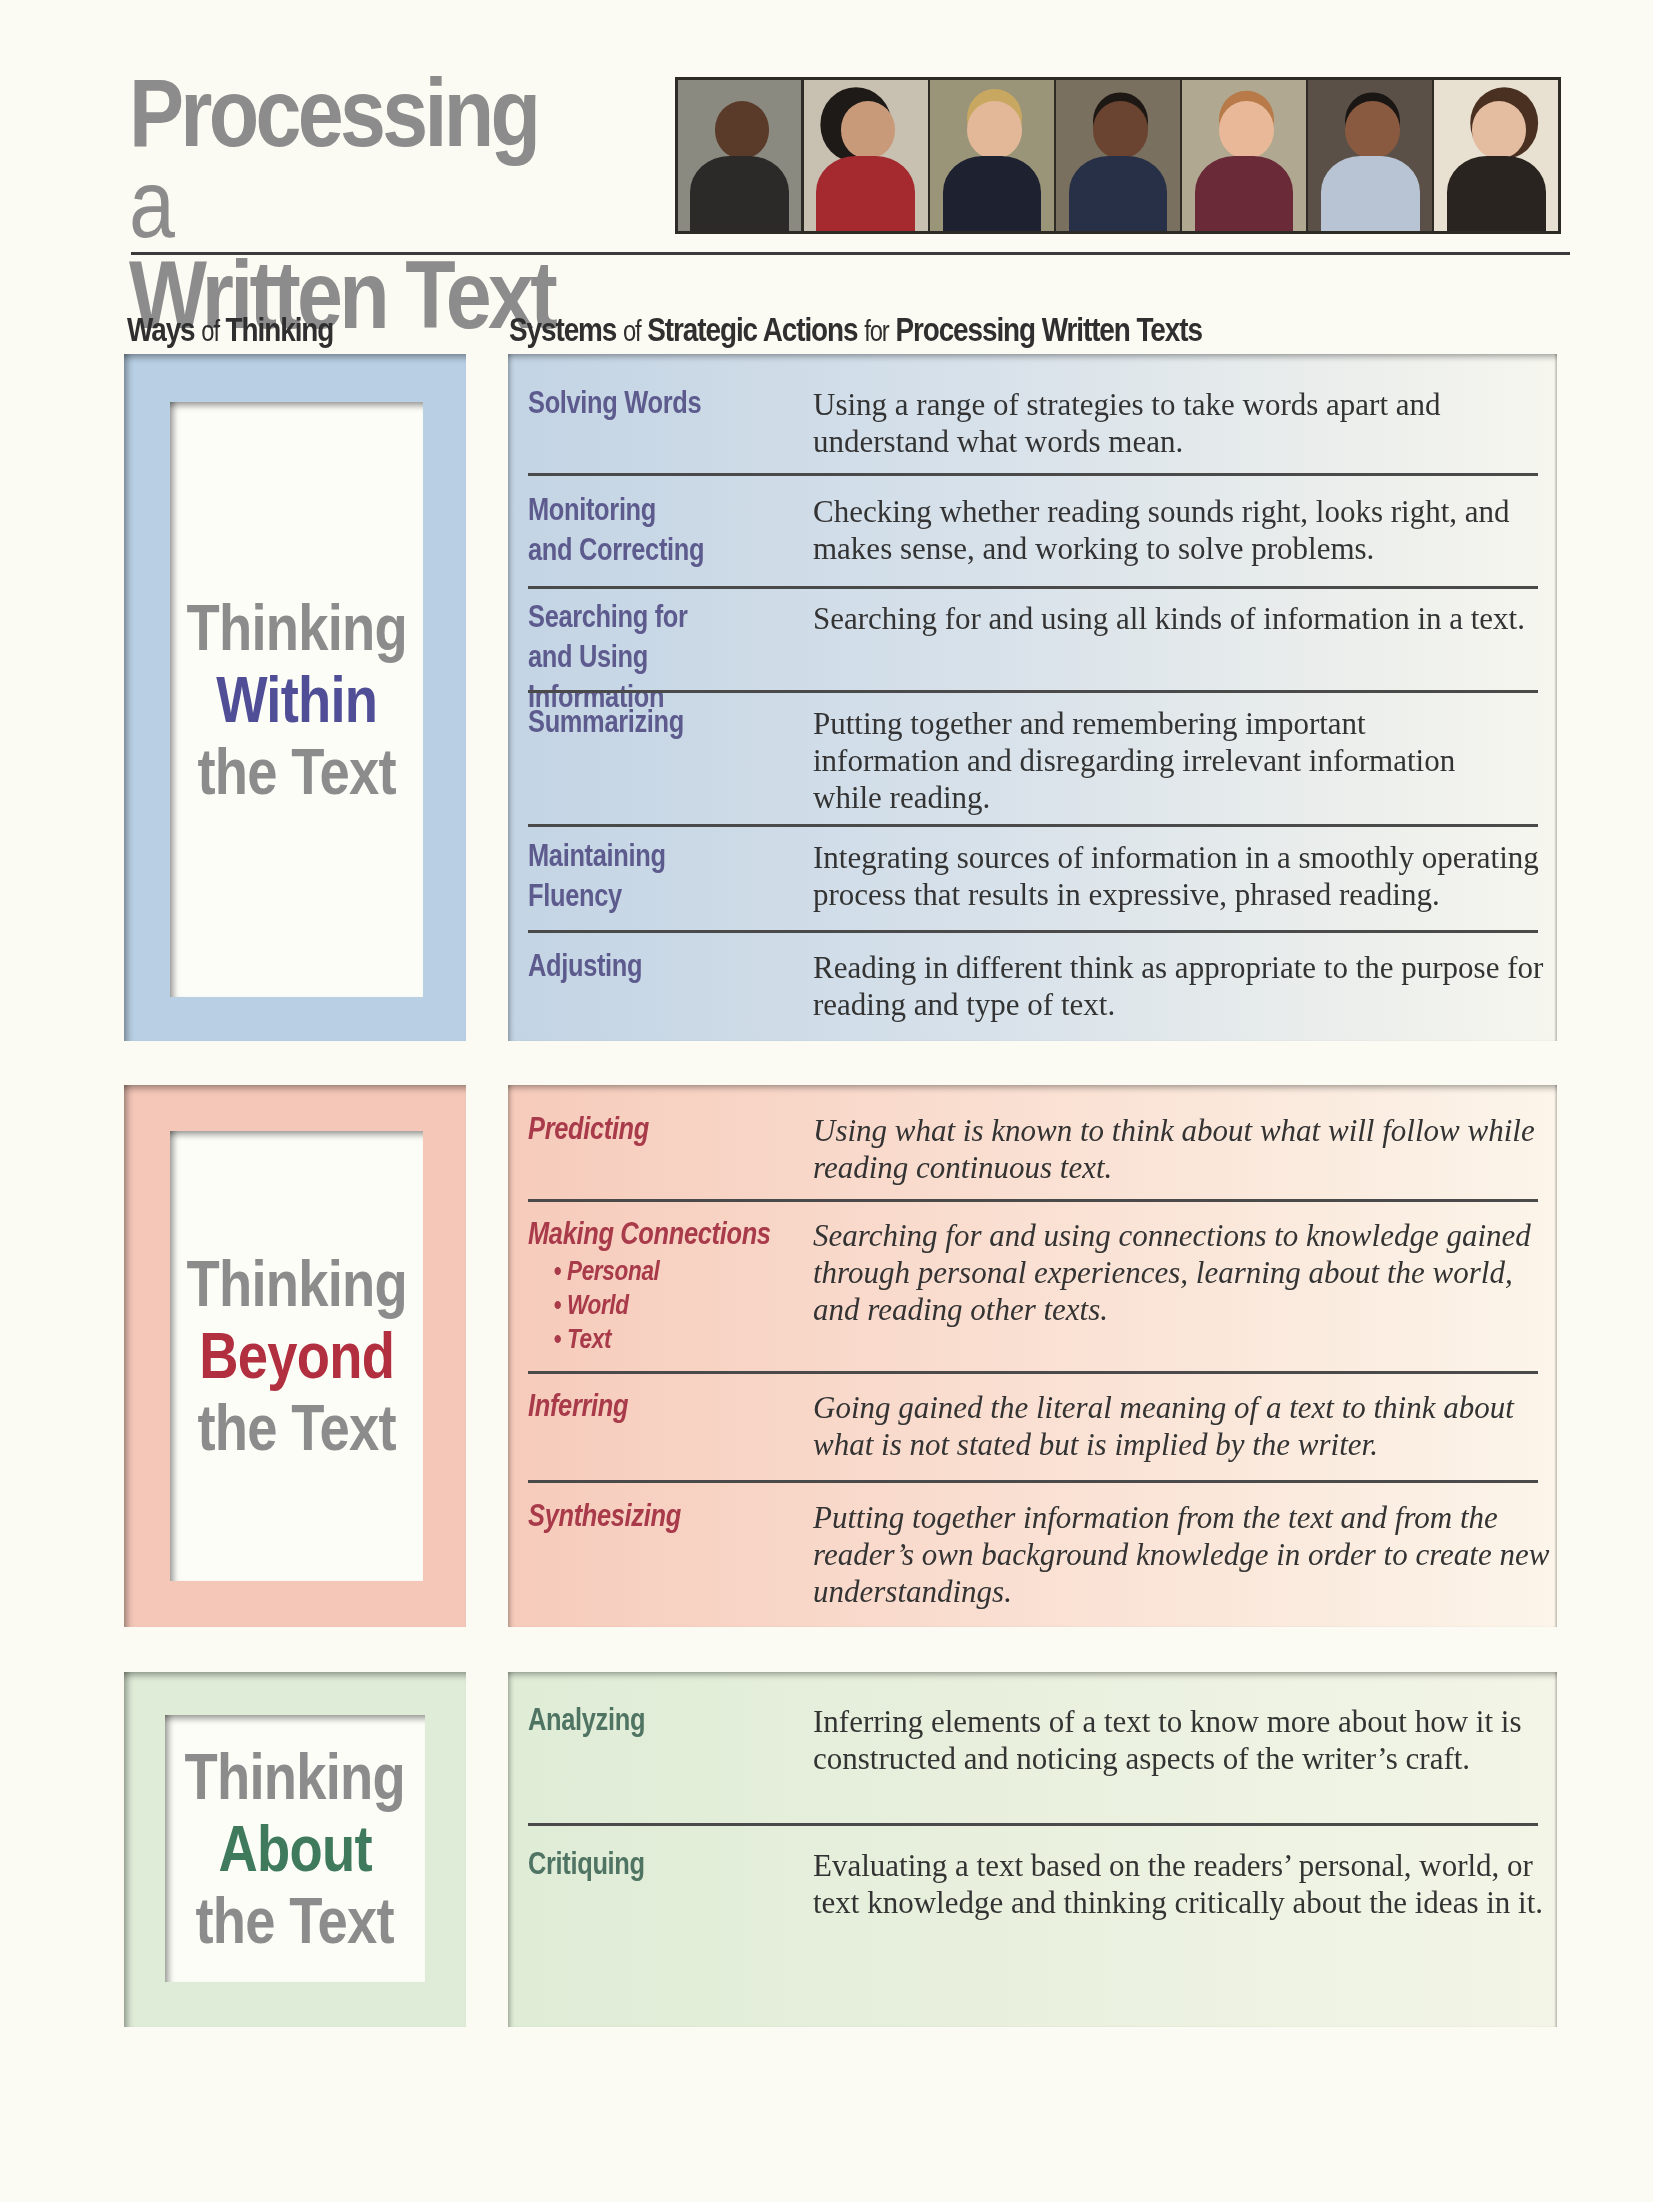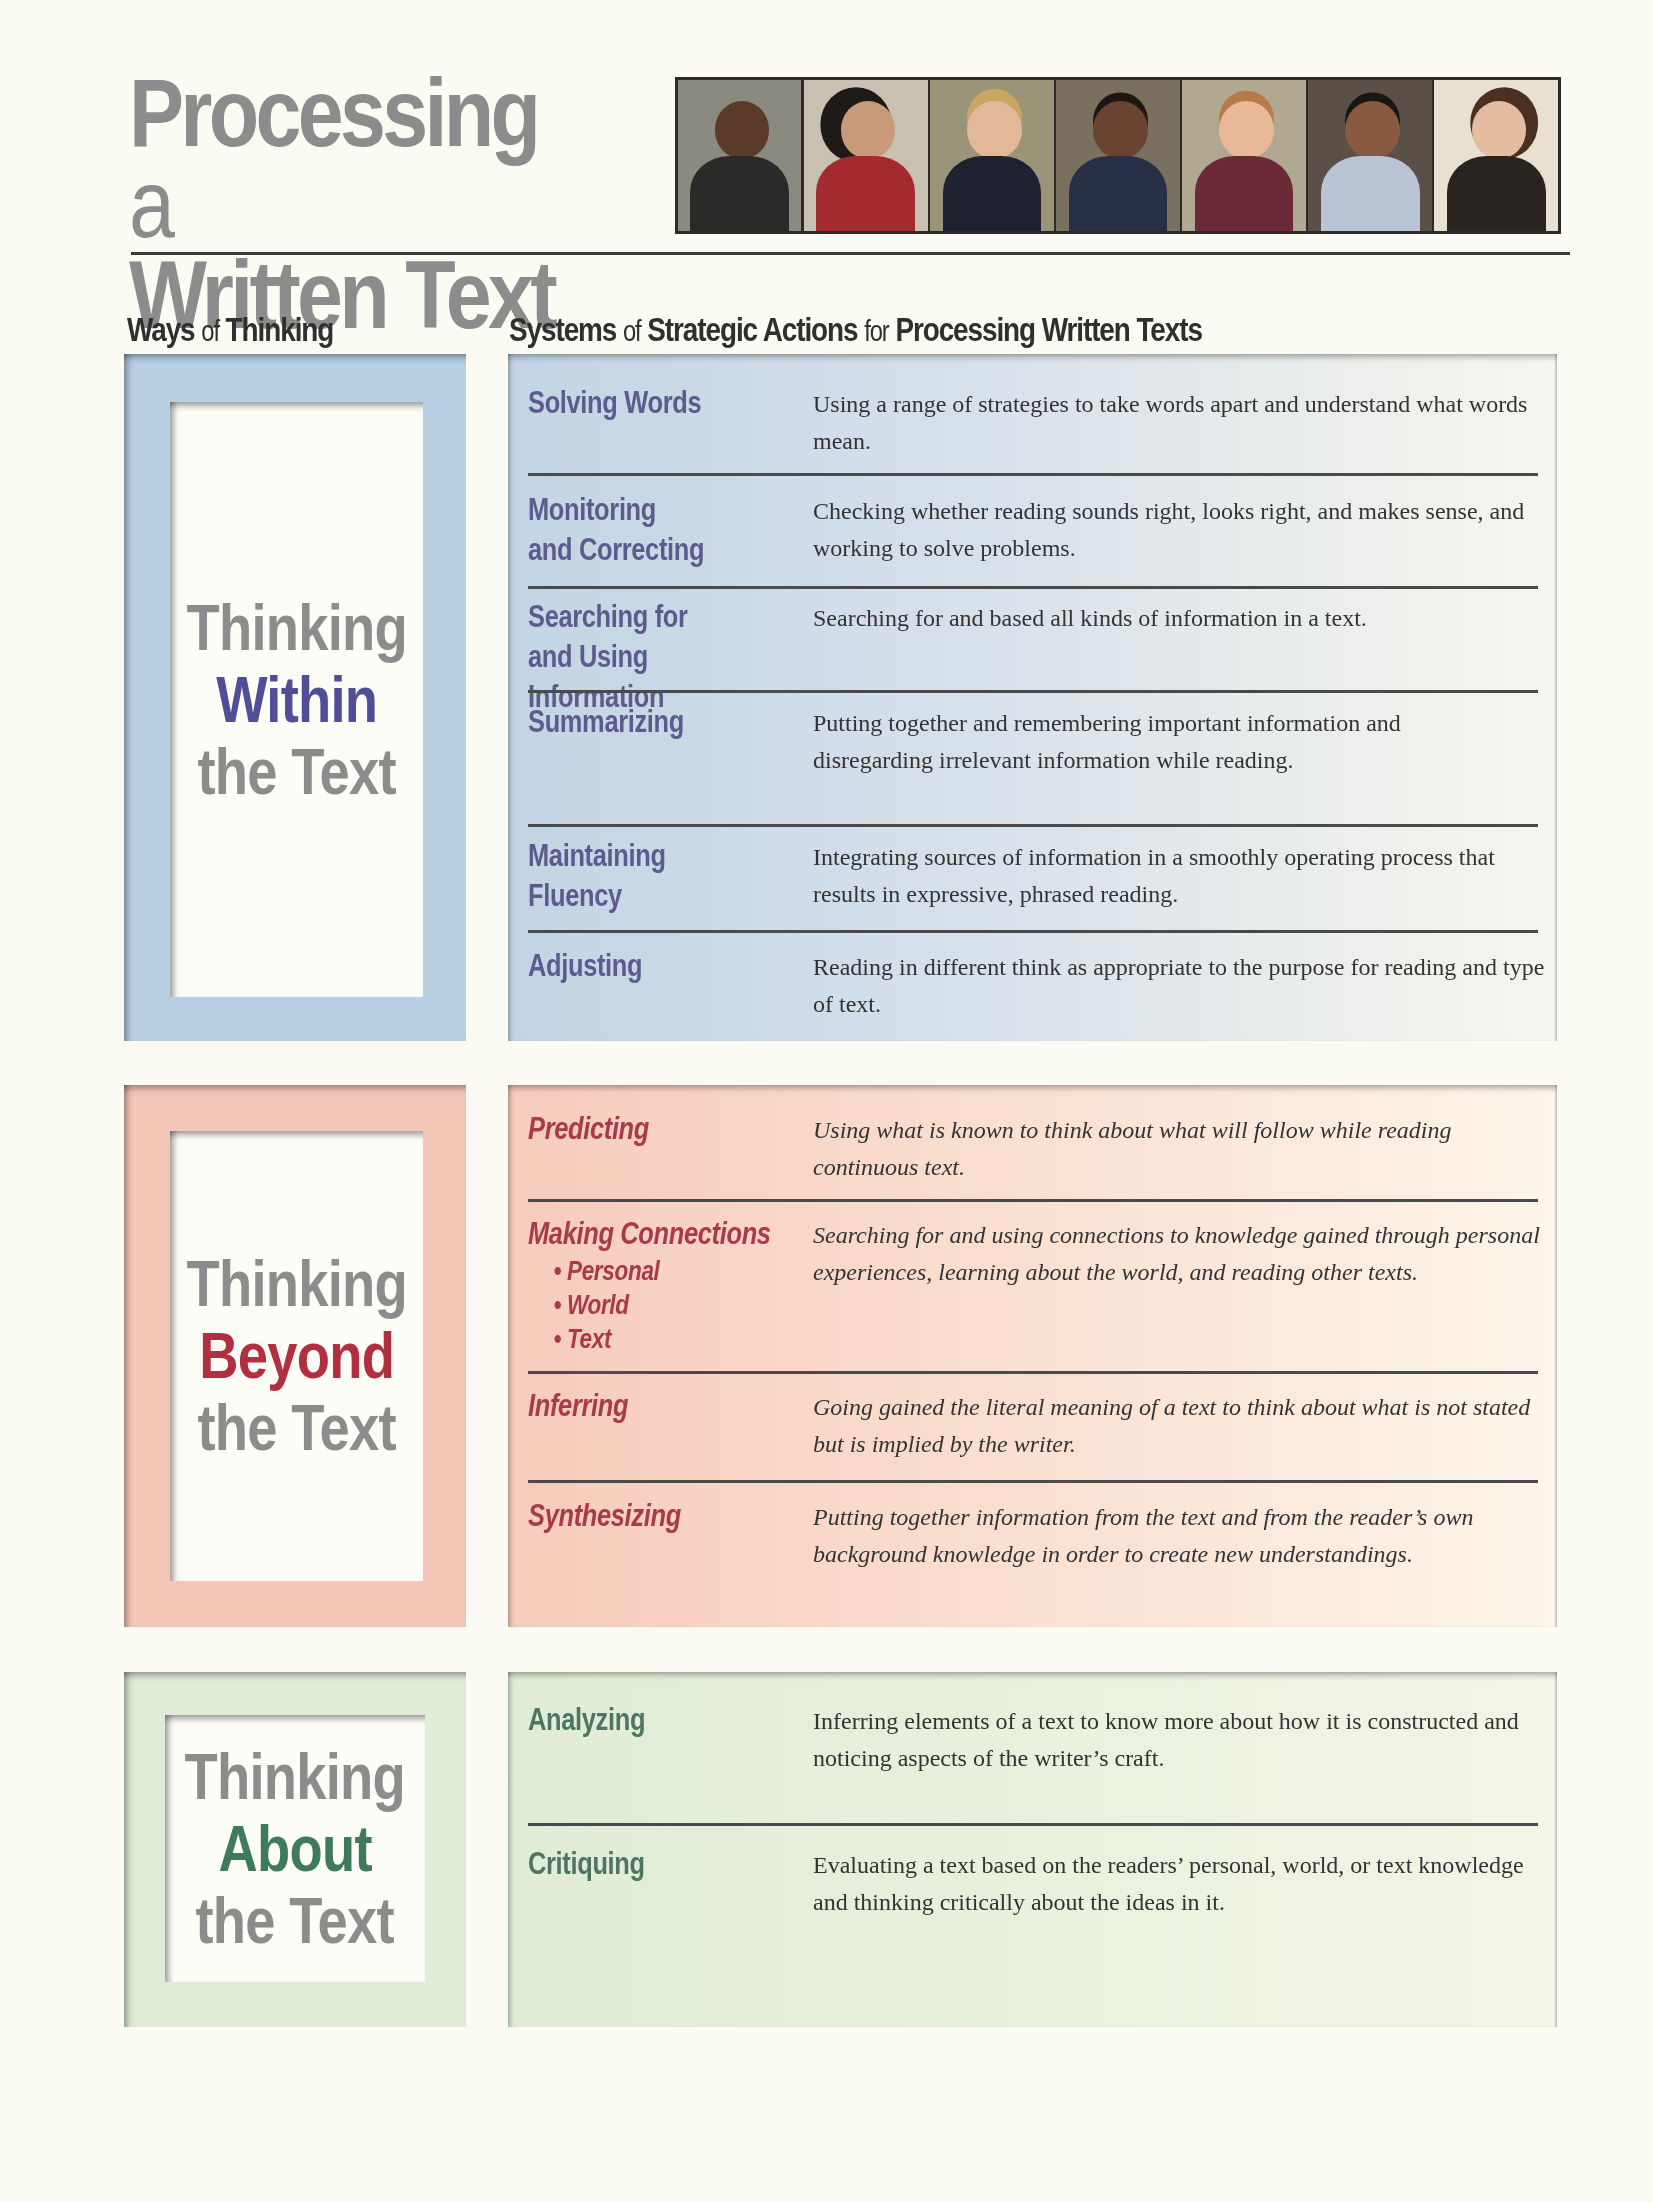--- a/index.html
+++ b/index.html
@@ -62,21 +62,21 @@
   .row { position:absolute; left:20px; width:1010px; }
   .row-divider { position:absolute; left:20px; width:1010px; height:2.6px; background:#4a4a4a; }
   .row-label {
     position:absolute; left:0; top:0; width:284px;
     font-weight:bold; font-size:31px; line-height:40px;
     letter-spacing:-0.4px; transform:scaleX(0.82); transform-origin:left top; white-space:nowrap;
   }
   .row-label .sub { display:block; padding-left:31px; font-size:27.5px; line-height:34px; }
   .row-desc {
     position:absolute; left:285px; top:3.4px; width:740px;
-    font-family:"Liberation Serif", serif; font-size:24px; line-height:37px; color:#333;
+    font-family:"Liberation Serif", serif; font-size:31px; line-height:37px; color:#333;
   }
 
   .blue-frame { background:#b8cfe4; }
   .red-frame { background:#f4c7b8; }
   .green-frame { background:#dfecd8; }
   .blue-panel { background:linear-gradient(90deg,#c3d4e4 0%,#d7e1ea 45%,#eef0ec 85%,#f6f6ef 100%); }
   .red-panel { background:linear-gradient(90deg,#f6cbbb 0%,#f9dcce 40%,#fbeee2 85%,#fcf5ea 100%);font-style:italic; }
   .green-panel { background:linear-gradient(90deg,#dfecd6 0%,#e8f0dd 45%,#f3f5e7 100%); }
 </style>
 </head>
@@ -152,21 +152,21 @@
   <div class="row-divider" style="top:119px;"></div>
 
   <div class="row" style="top:136px;">
     <div class="row-label" style="color:#5d5b8e;white-space:normal;width:215px">Monitoring and Correcting</div>
     <div class="row-desc">Checking whether reading sounds right, looks right, and makes sense, and working to solve problems.</div>
   </div>
   <div class="row-divider" style="top:232px;"></div>
 
   <div class="row" style="top:243px;">
     <div class="row-label" style="color:#5d5b8e;white-space:normal;width:250px">Searching for and Using Information</div>
-    <div class="row-desc">Searching for and based all kinds of information in a text.</div>
+    <div class="row-desc">Searching for and using all kinds of information in a text.</div>
   </div>
   <div class="row-divider" style="top:336px;"></div>
 
   <div class="row" style="top:348px;">
     <div class="row-label" style="color:#5d5b8e">Summarizing</div>
     <div class="row-desc" style="width:688px">Putting together and remembering important information and disregarding irrelevant information while reading.</div>
   </div>
   <div class="row-divider" style="top:470px;"></div>
 
   <div class="row" style="top:482px;">

